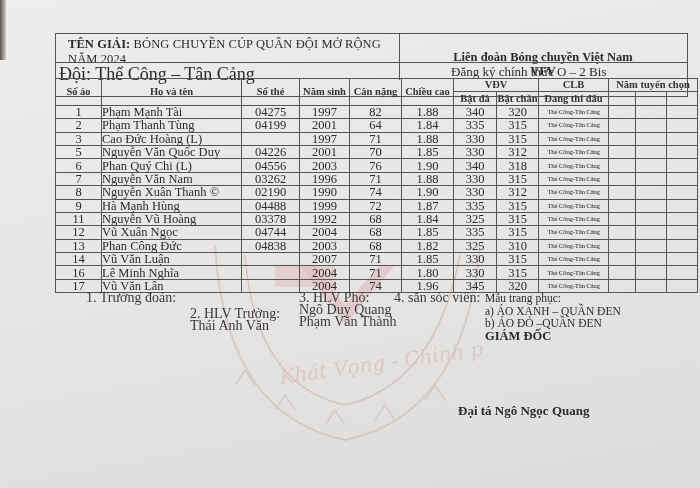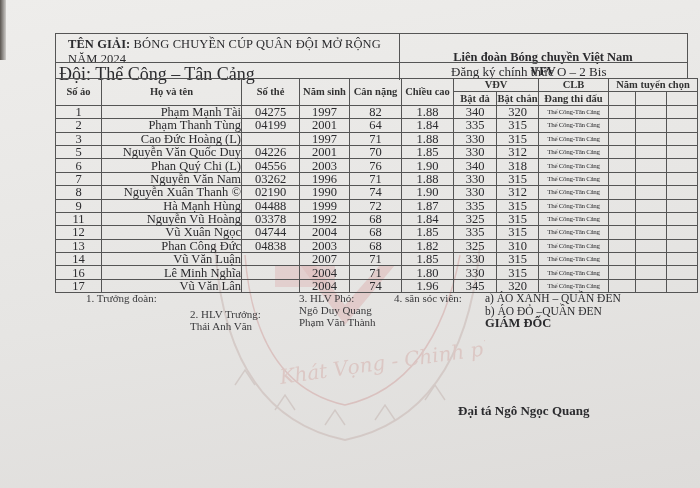--- a/index.html
+++ b/index.html
@@ -16,21 +16,21 @@
   }
   .paper {
     position:absolute; left:0; top:0; width:700px; height:488px;
     background:linear-gradient(170deg,#eeedeb 0%,#e6e5e3 55%,#dedcda 100%);
   }
   .watermark {
     position:absolute; left:205px; top:235px; width:280px; height:220px;
     pointer-events:none; opacity:0.55;
   }
   .header-box {
-    position:absolute; left:55px; top:33px; width:633px; height:46px;
+    position:absolute; left:55px; top:33px; width:633px; height:64px;
     border:1px solid #555; box-sizing:border-box;
   }
   .hb-left { position:absolute; left:0; top:0; width:343px; height:28px; border-right:1px solid #555; }
   .hb-right { position:absolute; left:343px; top:15px; right:0; height:28px; text-align:center; }
   .hb-row2 { position:absolute; left:0; top:28px; right:0; height:17px; border-top:1px solid #555; }
   .title { position:absolute; left:12px; top:3px; font-size:12.5px; letter-spacing:0.1px; }
   .title b { font-weight:bold; }
   .fed { font-weight:bold; font-size:12.5px; line-height:12px; margin-top:2px; }
   .team { position:absolute; left:3px; top:1px; font-size:18px; }
   .reg { position:absolute; left:395px; top:1px; font-size:13px; }
@@ -38,24 +38,24 @@
 
   table.roster {
     position:absolute; left:55px; top:78px;
     border-collapse:collapse; font-size:12.5px;
   }
   table.roster th, table.roster td {
     border:1px solid #555; padding:0; height:12.4px; line-height:12px;
   }
   table.roster th { font-weight:bold; font-size:10.5px; color:#333; }
   td.c { text-align:center; }
-  td.name { padding-left:4px; text-align:right; white-space:nowrap; }
+  td.name { padding-left:4px; text-align:left; white-space:nowrap; }
   td.club { font-size:7px; text-align:center; letter-spacing:-0.3px; white-space:nowrap; }
 
-  .staff { position:absolute; font-size:11px; line-height:12px; color:#3a3a3c; }
+  .staff { position:absolute; font-size:14px; line-height:12px; color:#3a3a3c; }
   .uniform { position:absolute; left:485px; top:292px; font-size:11.5px; line-height:12.5px; }
   .uniform .director { font-weight:bold; font-size:12.5px; }
   .signer { position:absolute; left:458px; top:403px; font-weight:bold; font-size:13px; }
 </style>
 </head>
 <body>
 
 <div class="paper">
   <div class="shadow-left"></div>
 
@@ -332,19 +332,20 @@
   <div class="staff" style="left:299px;top:292px;">
     <div>3. HLV Phó:</div>
     <div>Ngô Duy Quang</div>
     <div>Phạm Văn Thành</div>
   </div>
   <div class="staff" style="left:394px;top:292px;">
     <div>4. săn sóc viên:</div>
   </div>
 
   <div class="uniform">
+    <div>Mẫu trang phục:</div>
     <div>a) ÁO XANH – QUẦN ĐEN</div>
     <div>b) ÁO ĐỎ –QUẦN ĐEN</div>
     <div class="director">GIÁM ĐỐC</div>
   </div>
 
   <div class="signer">Đại tá Ngô Ngọc Quang</div>
 </div>
 
 </body></html>

